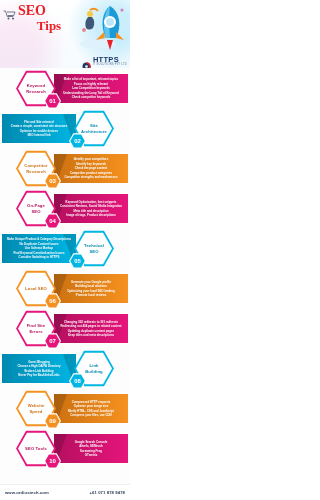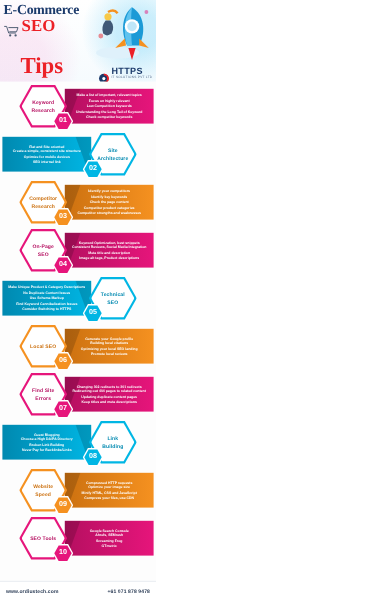--- a/index.html
+++ b/index.html
@@ -28,22 +28,22 @@
     letter-spacing:-0.2px; line-height:12px; white-space:nowrap;
   }
   .t-seo-row { display:flex; align-items:center; gap:2px; margin-top:1px; }
   .cart-icon { width:13px; height:10px; flex:none; }
   .t-seo {
     font-family:"Liberation Serif", serif;
     font-size:14px; font-weight:700; color:#ec2027; line-height:14px;
   }
   .t-tips {
     font-family:"Liberation Serif", serif;
-    font-size:19px; font-weight:700; color:#ec2027;
-    line-height:14px; margin-left:14px; margin-top:19px;
+    font-size:13px; font-weight:700; color:#ec2027;
+    line-height:14px; margin-left:14px; margin-top:1px;text-align:center;
   }
   .rocket { position:absolute; right:2px; top:0px; width:52px; height:52px; }
 
   .logo-bar {
     position:absolute; right:3px; bottom:1px;
     display:flex; align-items:center; gap:2px;
   }
   .logo-mark { width:9px; height:9px; flex:none; }
   .logo-txt { display:flex; flex-direction:column; line-height:1; }
   .logo-name {
@@ -133,21 +133,20 @@
     font-size:4.2px; font-weight:700; color:#2a3b55; letter-spacing:0.1px;
   }
 </style>
 </head>
 <body>
 
 <div class="page">
 
   <div class="header">
     <div class="title-wrap">
-      <div class="t-ecom">E-Commerce</div>
       <div class="t-seo-row">
         <span class="cart-icon">
           <svg viewBox="0 0 26 20" width="13" height="10">
             <g fill="none" stroke="#4a5a70" stroke-width="1.6">
               <path d="M1 2 h4 l3.5 11 h12"></path>
               <path d="M8 4 h16 l-2.5 7 h-12"></path>
             </g>
             <circle cx="11" cy="17" r="1.9" fill="#4a5a70"></circle>
             <circle cx="20" cy="17" r="1.9" fill="#4a5a70"></circle>
           </svg>

